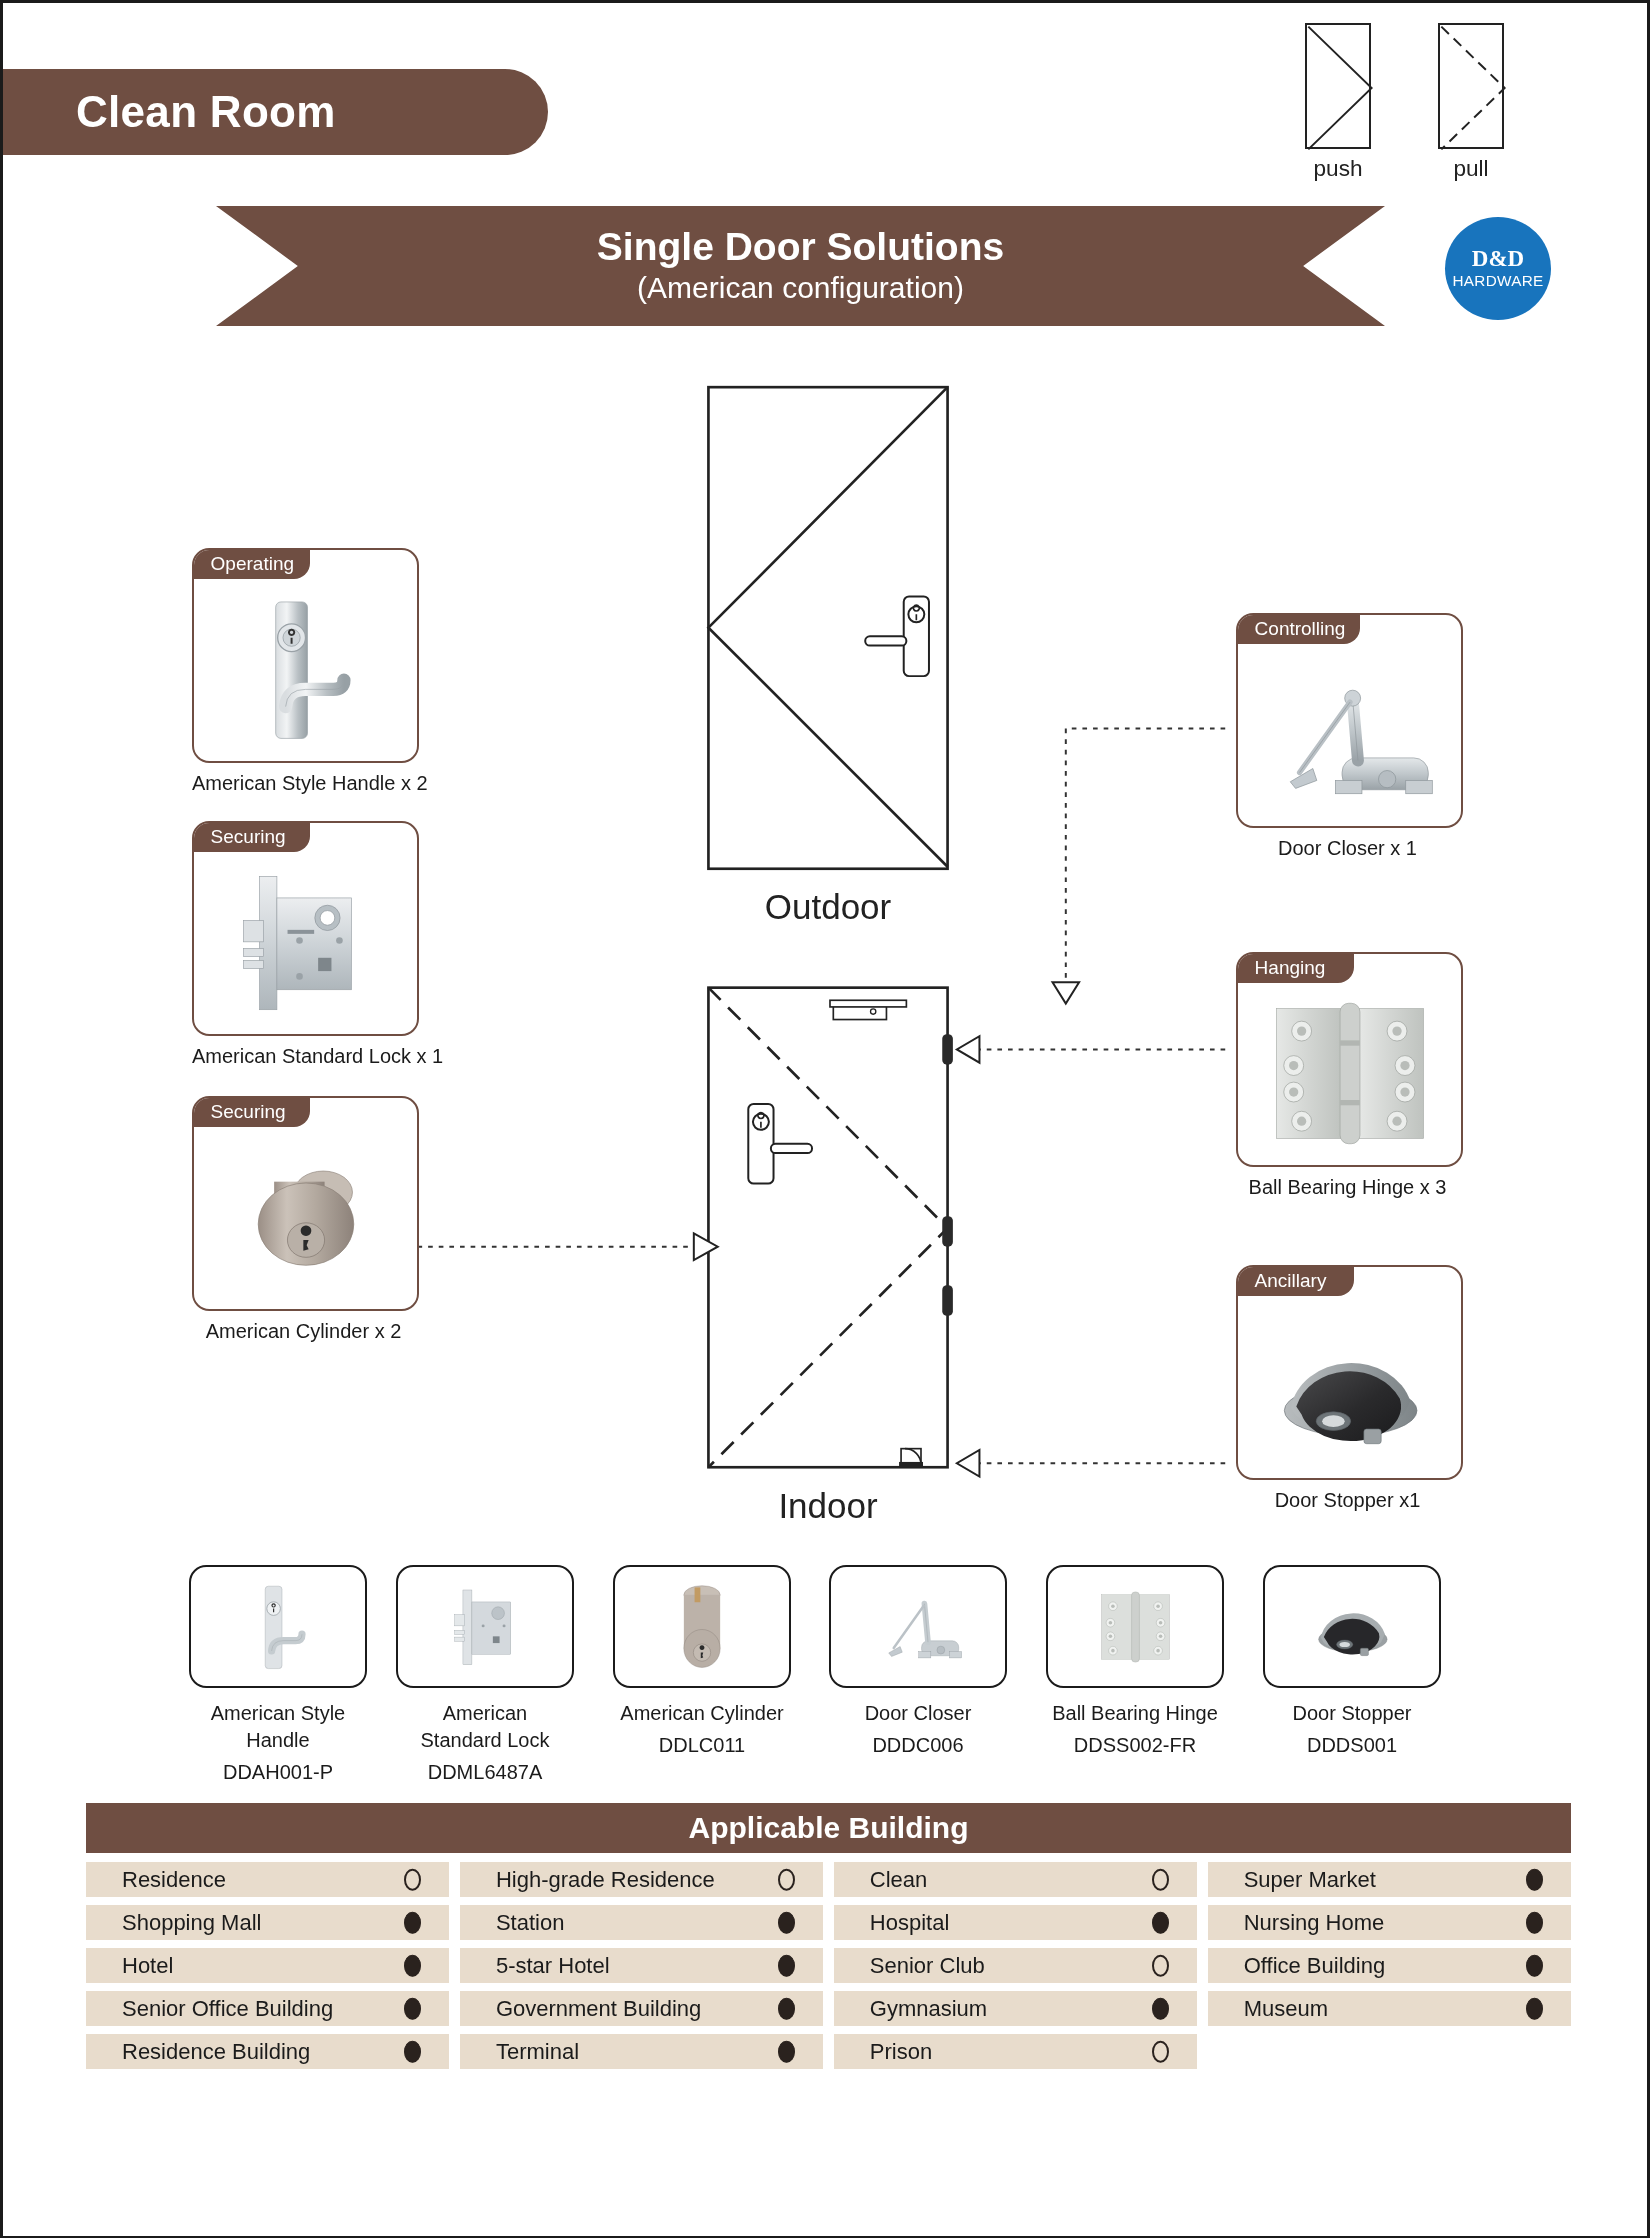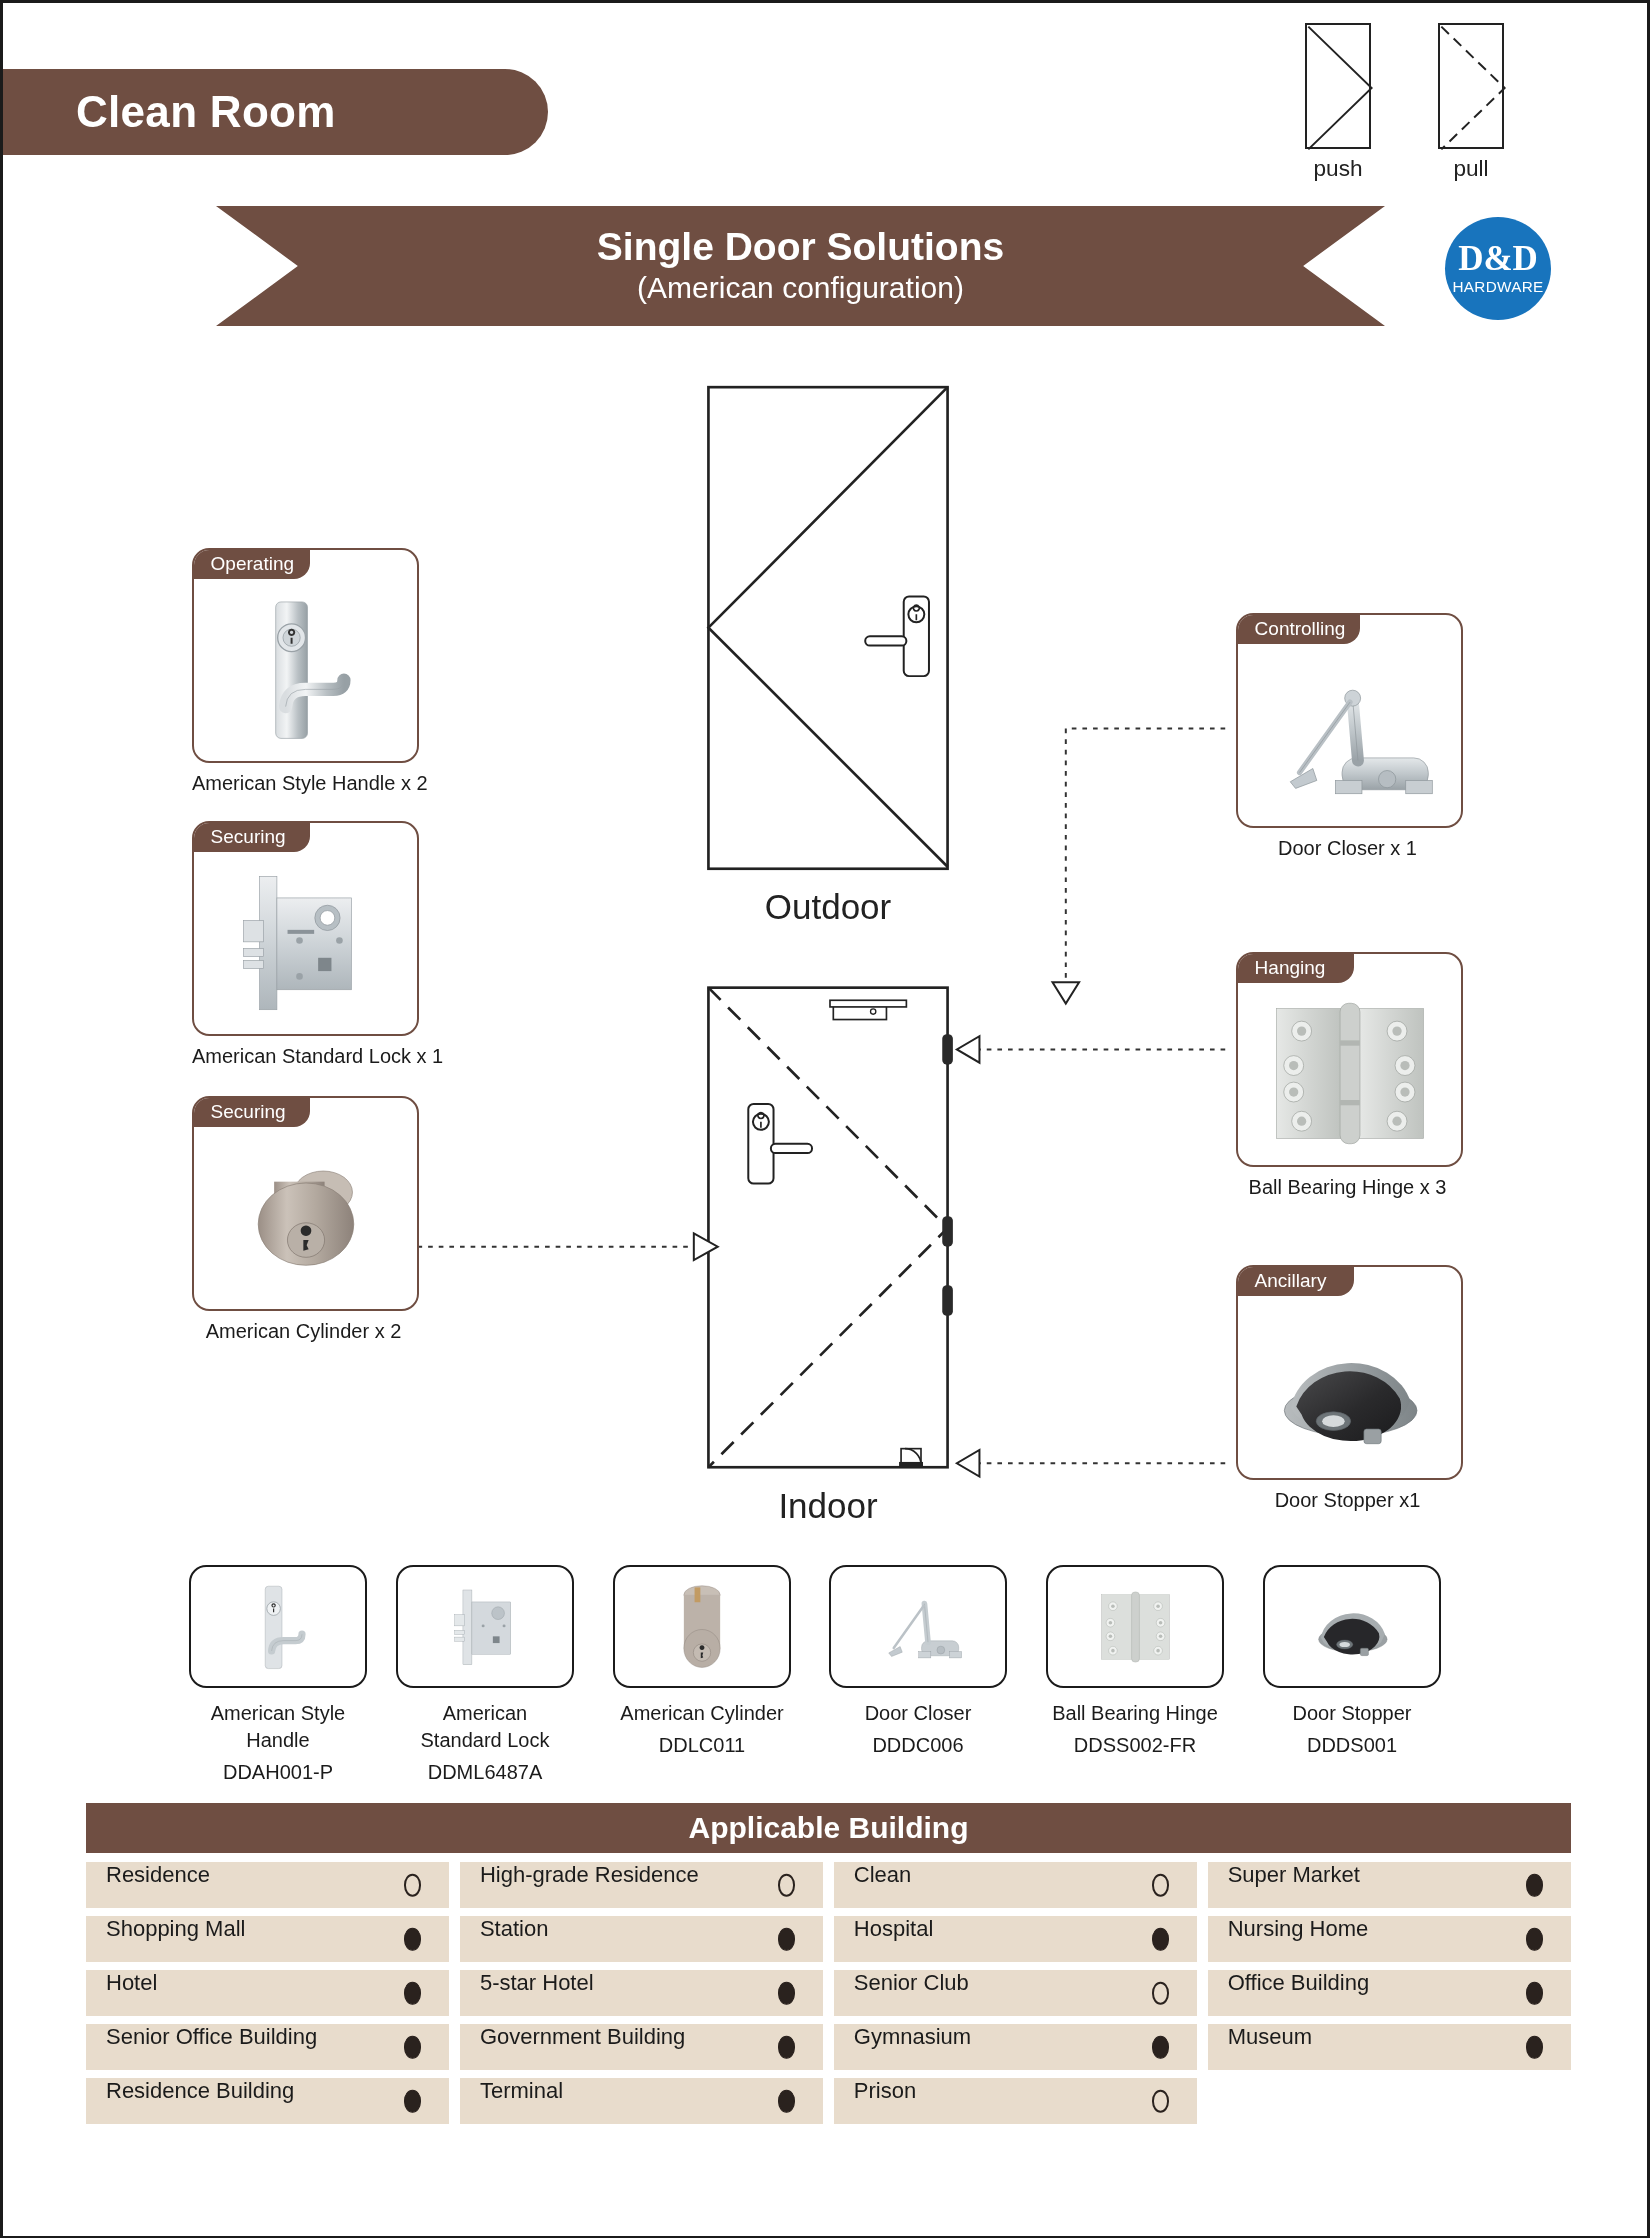--- a/index.html
+++ b/index.html
@@ -48,21 +48,21 @@
   }
   .banner-title{font-size:39px;font-weight:bold;line-height:1.05;}
   .banner-sub{font-size:30px;line-height:1.15;margin-top:2.7px;}
   
   .logo{
     position:absolute;left:1442px;top:214px;width:106px;height:103px;
     background:#1874BD;border-radius:50%;
     display:flex;flex-direction:column;align-items:center;justify-content:center;
     color:#fff;
   }
-  .logo-main{font-family:"Liberation Serif",serif;font-size:35px;font-weight:bold;line-height:1;}
+  .logo-main{font-family:"Liberation Serif",serif;font-size:23px;font-weight:bold;line-height:1;}
   .logo-sub{font-size:15.3px;letter-spacing:0.3px;margin-top:1.3px;}
   
   .pcard{position:absolute;}
   .pcard-box{
     position:relative;width:223px;height:211px;
     border:2px solid #6F4E42;border-radius:17.3px;background:#fff;
     overflow:hidden;
   }
   .pcard-tab{
     position:absolute;left:-2px;top:-2px;height:31px;min-width:118px;
@@ -99,22 +99,22 @@
   .abt-head{
     width:100%;height:50px;background:#6F4E42;
     display:flex;align-items:center;justify-content:center;
   }
   .abt-head span{color:#fff;font-size:30px;font-weight:bold;}
   .abt-grid{
     margin-top:9.3px;display:grid;grid-template-columns:repeat(4,1fr);
     gap:8px 10.6px;
   }
   .abt-cell{
-    background:#E8DCCC;height:46px;display:flex;align-items:flex-start;
-    padding:0 20px;box-sizing:border-box;position:relative;
+    background:#E8DCCC;height:35px;display:flex;align-items:center;
+    padding:0 36px;box-sizing:border-box;position:relative;
   }
   .abt-label{font-size:22px;color:#1b1b1b;white-space:nowrap;}
   .abt-mark{
     position:absolute;right:28px;top:50%;transform:translateY(-50%);
     width:17.3px;height:22.6px;border-radius:50%;box-sizing:border-box;
   }
   .abt-mark.filled{background:#2A221E;border:1.3px solid #2A221E;}
   .abt-mark.open{background:transparent;border:2px solid #2A221E;}
   svg{display:block;}
 </style>

